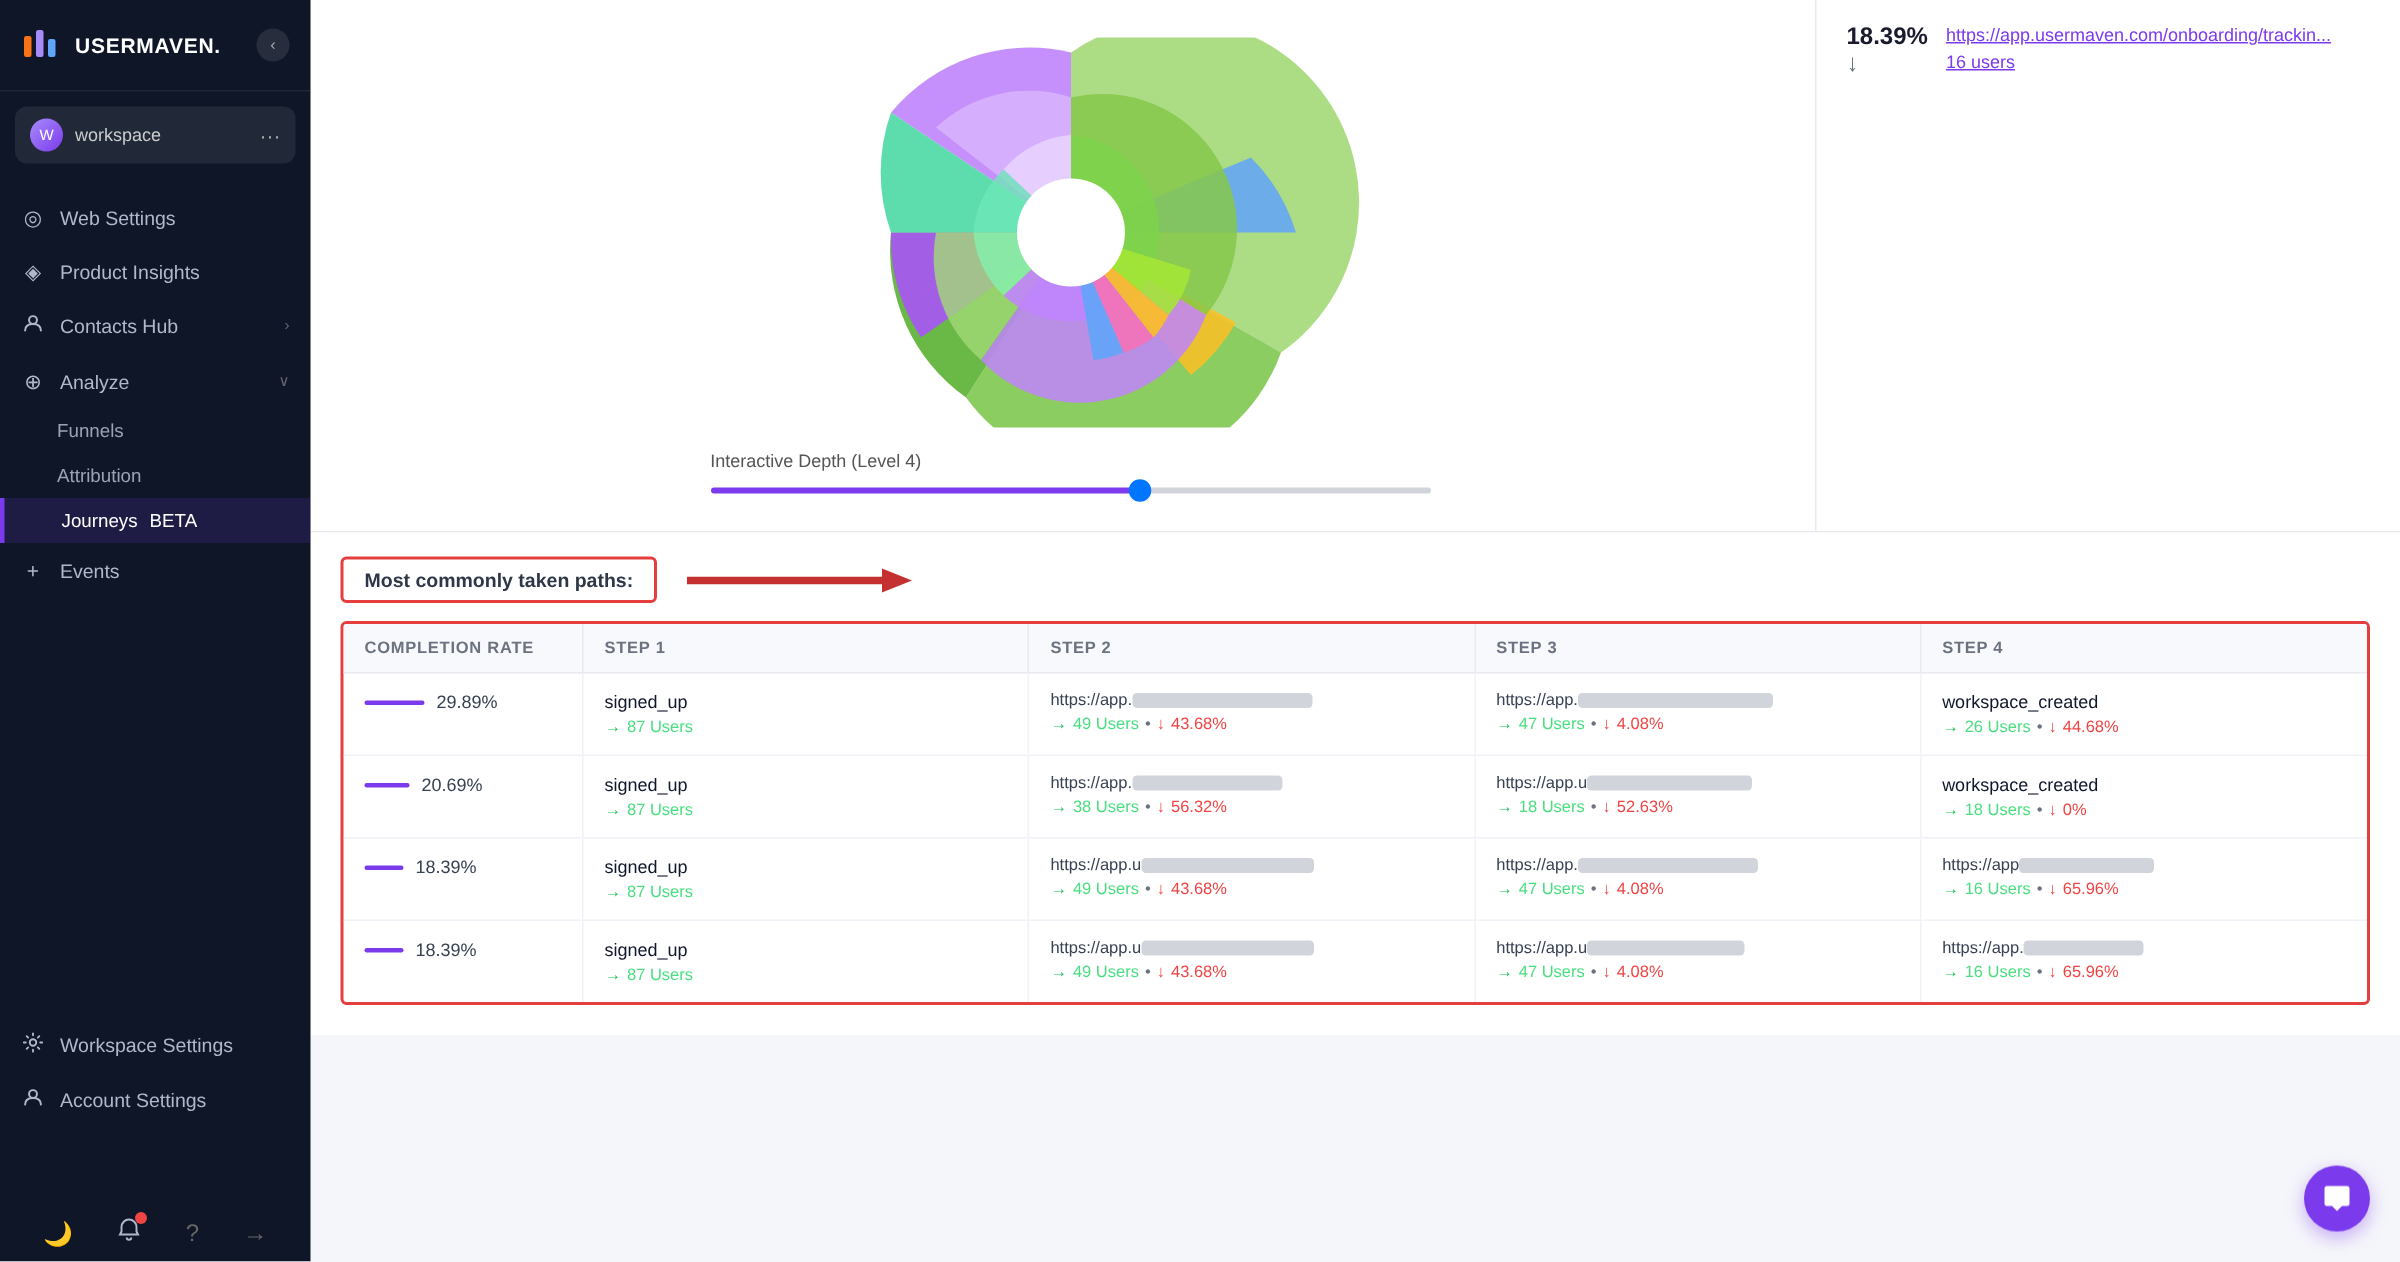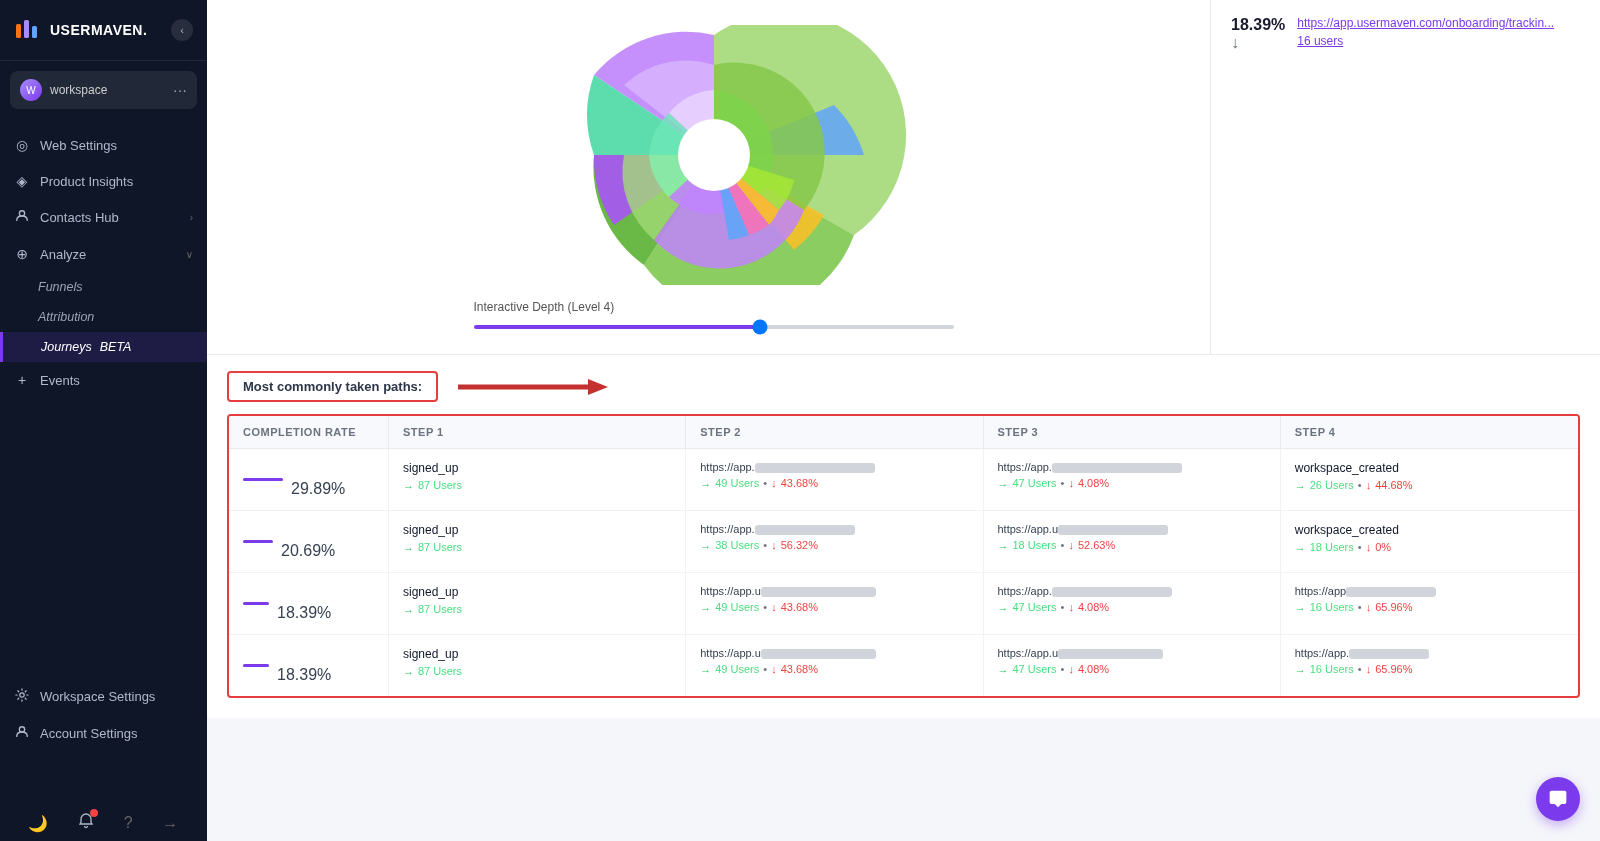--- a/index.html
+++ b/index.html
@@ -100,21 +100,20 @@
     }
     .nav-item .nav-icon { width: 16px; text-align: center; font-size: 14px; }
     .nav-item .nav-label { flex: 1; }
     .nav-item .chevron { font-size: 10px; color: #666; }
     .nav-sub-item {
       padding: 8px 26px 8px 38px;
       color: #9aa3b5;
       font-size: 12.5px;
       cursor: pointer;
       display: block;
-      font-style: italic;
     }
     .nav-sub-item.active { color: #fff; }
     .sidebar-bottom-icons {
       display: flex;
       align-items: center;
       justify-content: space-around;
       padding: 8px 14px;
     }
     .bottom-icon {
       color: #666;
@@ -283,23 +282,22 @@
       align-items: center;
       gap: 8px;
     }
     .completion-bar {
       width: 36px;
       height: 4px;
       background: #7c3aed;
       border-radius: 2px;
     }
     .completion-pct {
-      font-size: 16px;
+      font-size: 12px;
       color: #374151;
-      margin-top: 19px;
     }
 
     .step-event {
       font-size: 12px;
       color: #0f172a;
       font-weight: 500;
       margin-bottom: 4px;
     }
     .step-users {
       display: flex;

